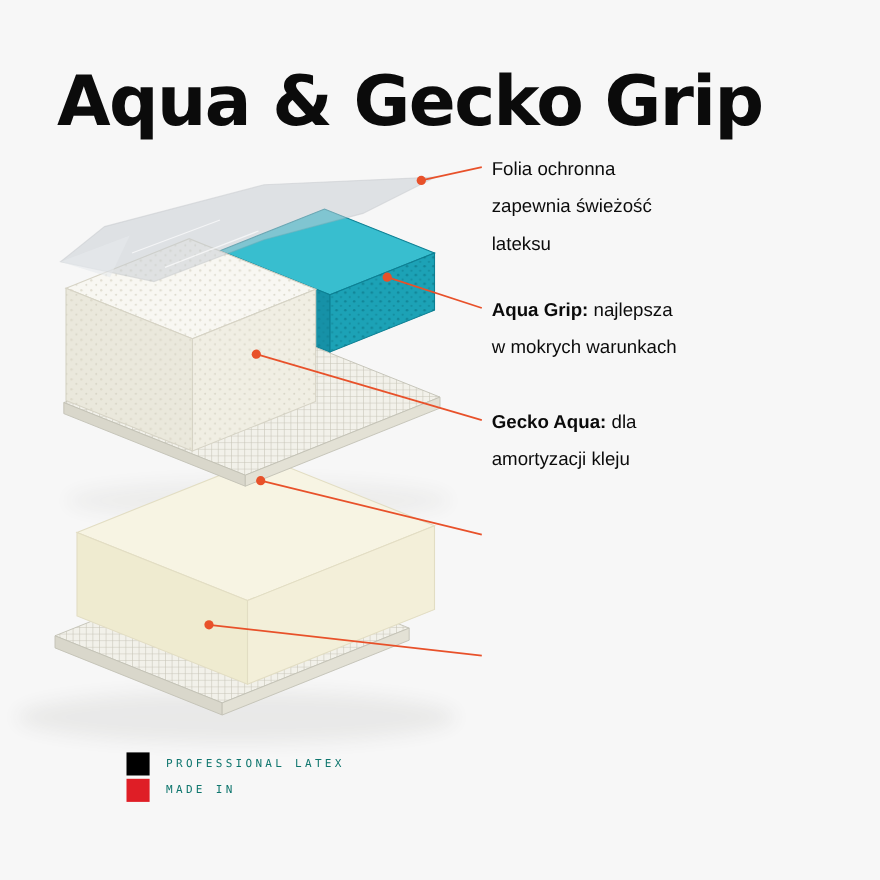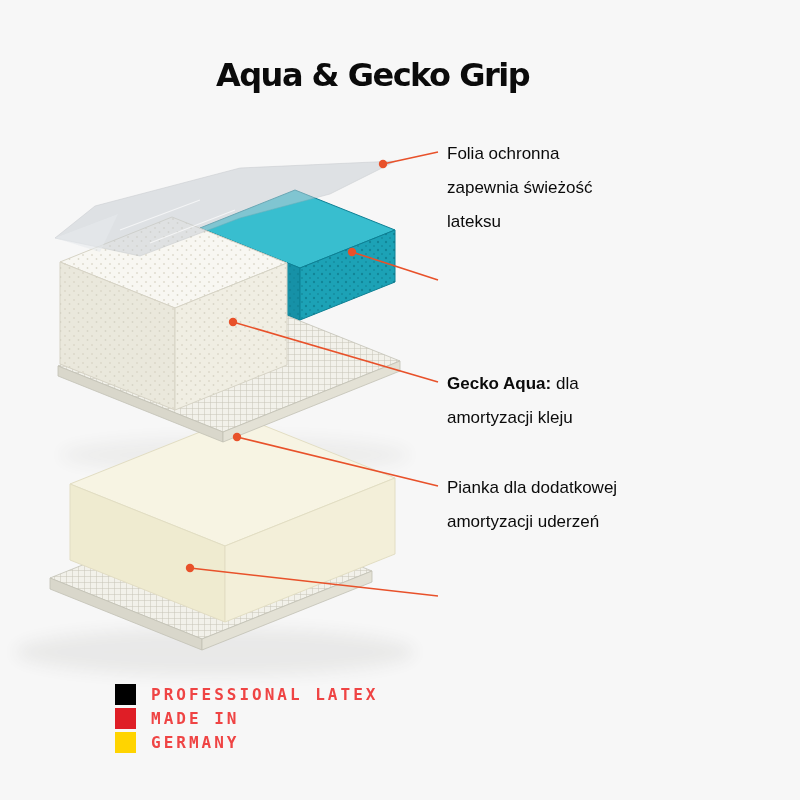--- a/index.html
+++ b/index.html
@@ -8,21 +8,21 @@
     position:relative; overflow:hidden;
     background:var(--background,#f7f7f7);
     font-family:"Liberation Sans","DejaVu Sans",sans-serif;
     color:var(--text,#0b0b0b);
   }
   .stage { position:absolute; inset:0; }
   .title {
     position:absolute; top:56px; left:0; width:745px;
     text-align:center;
     font-family:"DejaVu Sans","Liberation Sans",sans-serif;
-    font-size:32px; font-weight:bold; letter-spacing:-1.5px;
+    font-size:63px; font-weight:bold; letter-spacing:-1.5px;
     color:var(--text,#0b0b0b);
   }
   svg.diagram { position:absolute; left:0; top:0; }
   .ann {
     position:absolute; left:447px; width:310px;
     font-size:17px; line-height:34px;
     white-space:pre-line;
     color:var(--text,#0b0b0b);
   }
   .ann b { font-weight:bold; }
@@ -30,22 +30,22 @@
   .ann-2 { top:265px; }
   .ann-3 { top:367px; }
   .ann-4 { top:471px; }
   .ann-5 { top:579px; }
   .badge { position:absolute; left:115px; top:684px; }
   .badge-row { display:flex; align-items:center; margin-bottom:3px; height:21px; }
   .badge-sq { width:21px; height:21px; flex:0 0 21px; }
   .badge-label {
     margin-left:15px;
     font-family:"DejaVu Sans Mono","Liberation Mono",monospace;
-    font-weight:bold; font-size:16px; letter-spacing:3px;
-    color:#ef4444; white-space:nowrap;
+    font-weight:normal; font-size:10px; letter-spacing:3px;
+    color:#0f766e; white-space:nowrap;
   }
 </style>
 </head>
 <body>
 
 <div class="stage">
 
   <h1 class="title">Aqua &amp; Gecko Grip</h1>
 
   <svg class="diagram" width="800" height="800" viewBox="0 0 800 800">
@@ -126,36 +126,32 @@
       <circle cx="233" cy="322" r="4.2"></circle>
       <circle cx="237" cy="437" r="4.2"></circle>
       <circle cx="190" cy="568" r="4.2"></circle>
     </g>
   </svg>
 
   <div class="ann ann-1"><b></b><span>Folia ochronna
 zapewnia świeżość
 lateksu</span></div>
 
+  <div class="ann ann-2"><b>Aqua Grip:</b><span> najlepsza
+w mokrych warunkach</span></div>
 
   <div class="ann ann-3"><b>Gecko Aqua:</b><span> dla
 amortyzacji kleju</span></div>
 
-  <div class="ann ann-4"><b></b><span>Pianka dla dodatkowej
-amortyzacji uderzeń</span></div>
 
 
   <div class="badge">
     <div class="badge-row">
       <span class="badge-sq" style="background:var(--flag-black,#000)"></span>
       <span class="badge-label">PROFESSIONAL LATEX</span>
     </div>
     <div class="badge-row">
       <span class="badge-sq" style="background:var(--flag-red,#DF1E26)"></span>
       <span class="badge-label">MADE IN</span>
     </div>
-    <div class="badge-row">
-      <span class="badge-sq" style="background:var(--flag-yellow,#FFD400)"></span>
-      <span class="badge-label">GERMANY</span>
-    </div>
   </div>
 
 </div>
 
 </body></html>

